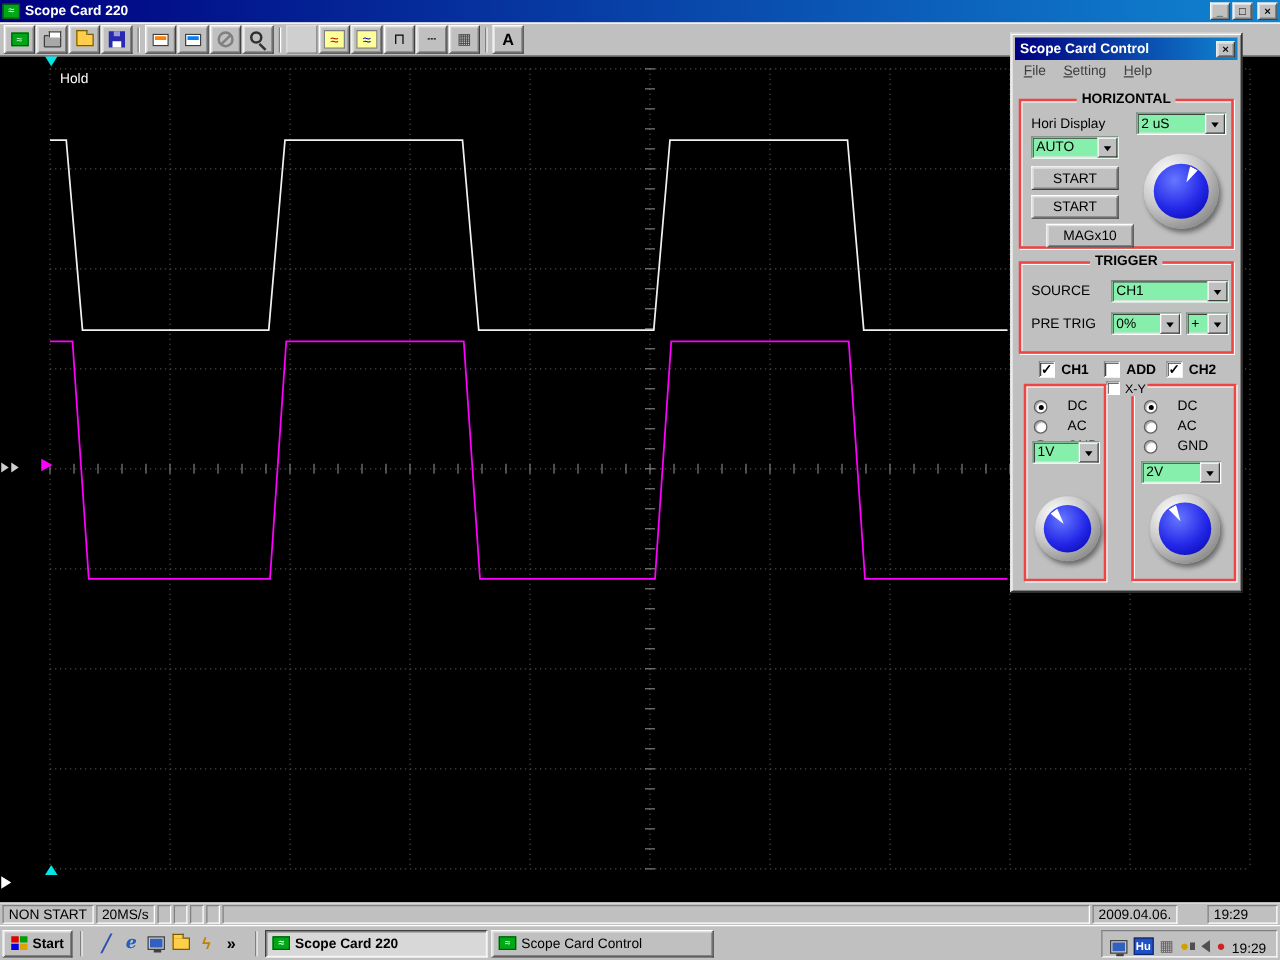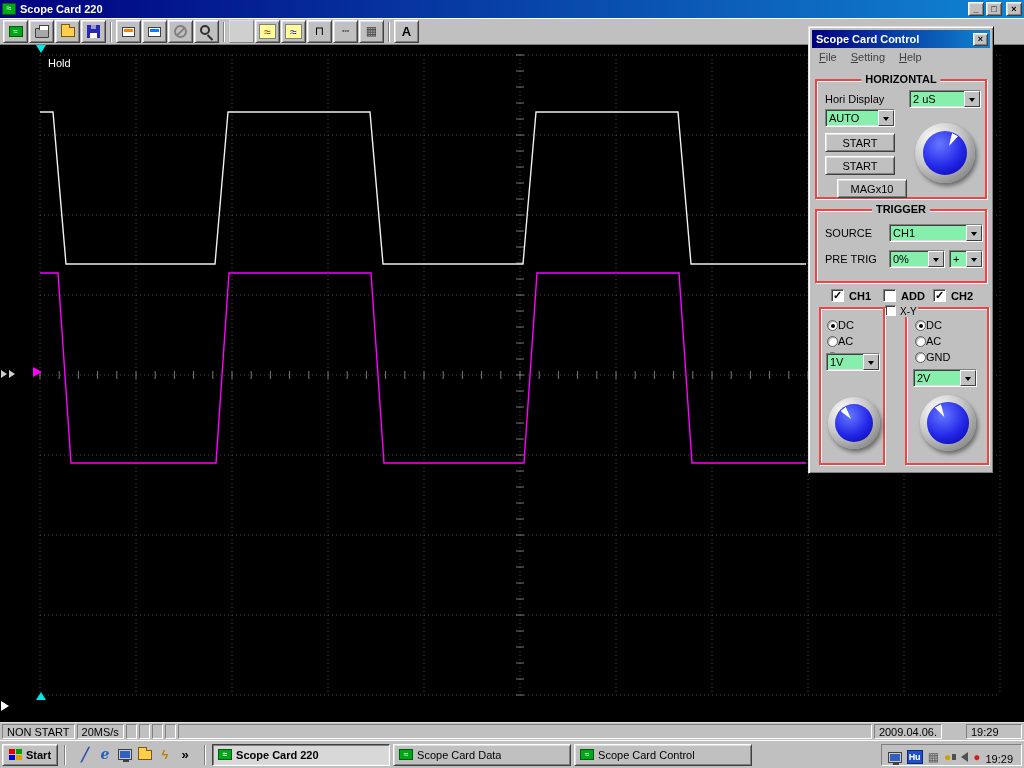--- a/index.html
+++ b/index.html
@@ -118,21 +118,21 @@
 #knob-ch2{left:13px;top:86px;width:56px;height:56px}
 .knob{position:absolute;border-radius:50%;background:radial-gradient(circle at 32% 28%,#ffffff,#c8c8c8 45%,#686868 100%);box-shadow:2px 3px 4px rgba(0,0,0,.45);display:flex;align-items:center;justify-content:center}
 .knob .face{width:74%;height:74%;border-radius:50%;background:radial-gradient(circle at 38% 30%,#6678ff,#2428e8 55%,#0000a0 100%);position:relative}
 .ptr-rot{position:absolute;left:0;top:0;right:0;bottom:0}
 .ptr{position:absolute;left:50%;top:1px;width:7px;height:13px;margin-left:-3.5px;background:#fff;-webkit-clip-path:polygon(0 0,100% 0,50% 100%);clip-path:polygon(0 0,100% 0,50% 100%)}
 .checkbox{width:13px;height:13px;background:#fff;border:1px solid;border-color:#808080 #fff #fff #808080;box-shadow:inset 1px 1px 0 #404040;font-size:11px;font-weight:bold;display:inline-flex;align-items:center;justify-content:center;color:#000}
 .checkbox.checked::after{content:"✓";margin-top:-1px}
 .checkbox.sm{width:11px;height:11px;font-size:9px}
 .ch-lbl{position:absolute;font-weight:bold}
 .xy-lbl{position:absolute;font-size:10px;background:#c0c0c0;padding:0 1px;z-index:2}
-.radio-row{position:absolute;display:flex;align-items:center;gap:0;height:12px}
+.radio-row{position:absolute;display:flex;align-items:center;gap:16px;height:12px}
 .radio{width:11px;height:11px;border-radius:50%;background:#fff;border:1px solid #606060;box-shadow:inset 1px 1px 1px #a0a0a0;position:relative;flex:none}
 .radio.selected::after{content:"";position:absolute;left:3px;top:3px;width:4px;height:4px;border-radius:50%;background:#000}
 
 
 #statusbar{position:absolute;left:0;top:722px;width:1024px;height:18px;background:#c0c0c0;border-top:1px solid #dfdfdf;display:flex;align-items:center;padding:1px 2px;gap:2px;z-index:5}
 .sb-panel{height:15px;padding:0 4px;display:flex;align-items:center;background:#c0c0c0;white-space:nowrap}
 .sb-sm{width:11px;padding:0}
 .sb-spacer{flex:1}
 #sb-time{min-width:56px;margin-left:22px}
 
@@ -514,24 +514,20 @@
       </button>
     </div>
   <span class="tb-sep"></span>
   <div id="task-buttons">
       <button class="task-btn raised active">
         <span class="i i-card-green"></span>
         <span class="task-label">Scope Card 220</span>
       </button>
       <button class="task-btn raised">
         <span class="i i-card-green"></span>
-        <span class="task-label">Scope Card Data</span>
-      </button>
-      <button class="task-btn raised">
-        <span class="i i-card-green"></span>
         <span class="task-label">Scope Card Control</span>
       </button>
     </div>
   <div id="tray" class="sunken-panel">
     <span id="tray-icons" style="display:flex;align-items:center;gap:5px">
         <span class="i i-monitor"></span>
         <span class="i badge">Hu</span>
         <span class="i glyph" style="color: rgb(96, 96, 96);">▦</span>
         <span class="i glyph" style="color: rgb(208, 160, 0);">●</span>
         <span class="i i-speaker"></span>

